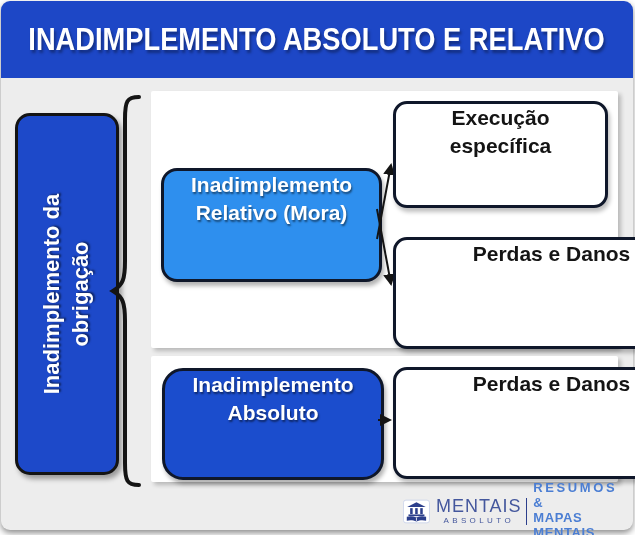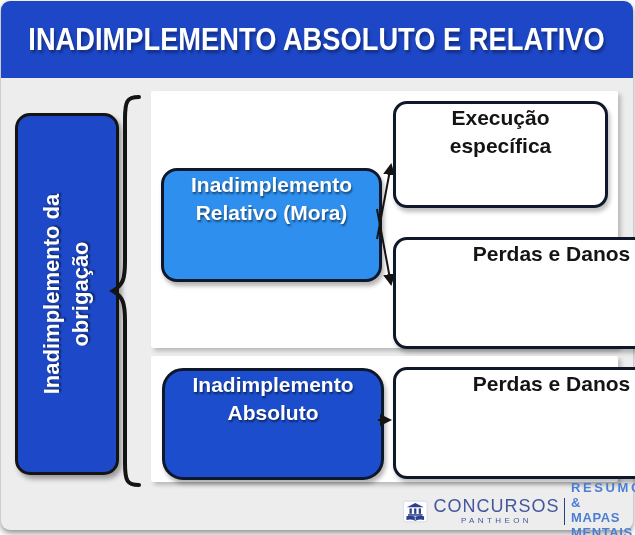--- a/index.html
+++ b/index.html
@@ -110,22 +110,22 @@
         <rect x="0.5" y="0.5" width="31" height="27" rx="3" fill="#ffffff" stroke="#c9d2ea"></rect>
         <polygon points="16,3 27,8.5 5,8.5" fill="#2c3f8c"></polygon>
         <rect x="8.5" y="10" width="3" height="7" fill="#2c3f8c"></rect>
         <rect x="14.5" y="10" width="3" height="7" fill="#2c3f8c"></rect>
         <rect x="20.5" y="10" width="3" height="7" fill="#2c3f8c"></rect>
         <rect x="6.5" y="17.5" width="19" height="2" fill="#2c3f8c"></rect>
         <path d="M16,21 C12,19.2 8,19.2 4.5,20.2 L4.5,25 C8,24 12,24 16,26 C20,24 24,24 27.5,25 L27.5,20.2 C24,19.2 20,19.2 16,21 Z" fill="#2c3f8c"></path>
         <path d="M16,21.6 L16,25.2" stroke="#ffffff" stroke-width="1"></path>
       </svg>
       <div class="brand-block">
-        <span class="brand">CONCURSOS</span>
-        <span class="brand-sub">PANTHEON</span>
+        <span class="brand">MENTAIS</span>
+        <span class="brand-sub">ABSOLUTO</span>
       </div>
       <div class="logo-sep"></div>
       <div class="tagline-block">
         <span class="tag1">RESUMOS &amp;</span>
         <span class="tag2">MAPAS MENTAIS</span>
       </div>
     </div>
 
   </div>
 </div>

